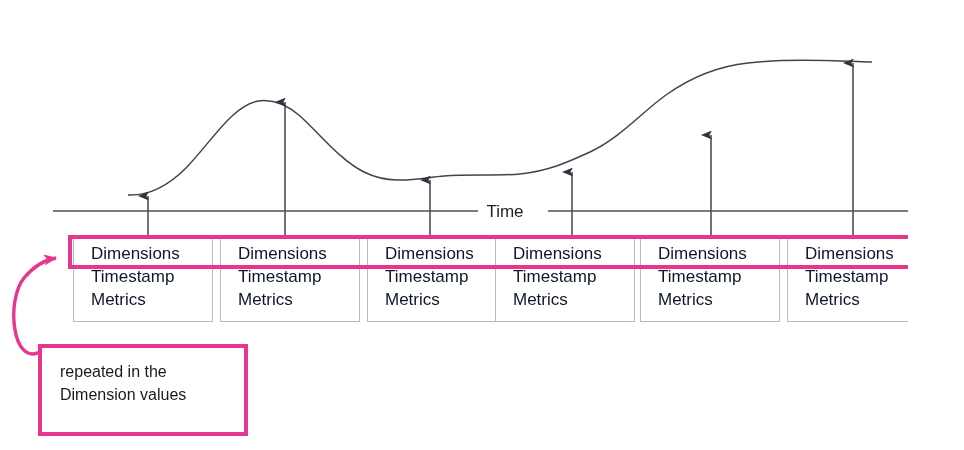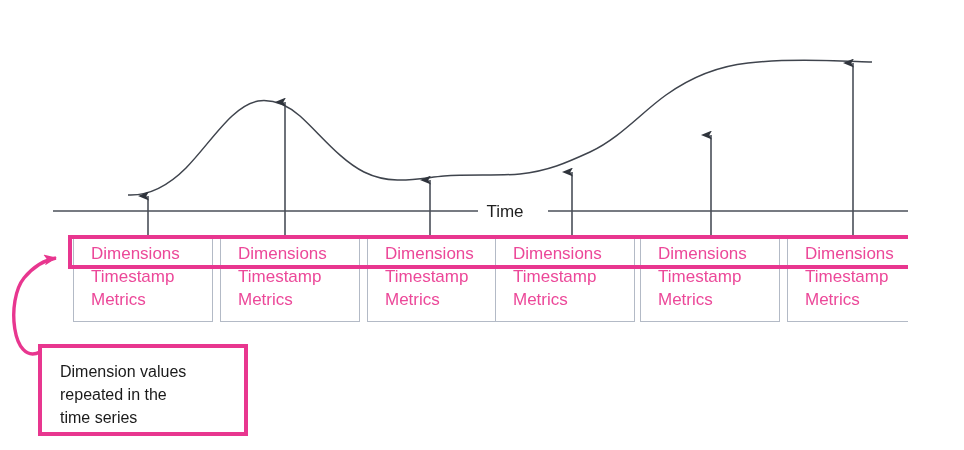--- a/index.html
+++ b/index.html
@@ -30,21 +30,21 @@
     fill: #1f1f1f;
   }
   .record-box {
     position: absolute;
     box-sizing: border-box;
     border: 1px solid #b3bac6;
     background: #ffffff;
     padding: 4px 0 6px 17px;
     font-size: 17px;
     line-height: 23px;
-    color: #ec4899;
+    color: #0f172a;
     font-family: "Liberation Sans", sans-serif;
     z-index: 2;
   }
   .record-line {
     white-space: nowrap;
   }
   #highlight-band {
     position: absolute;
     box-sizing: border-box;
     border: 4px solid #e8368f;
@@ -145,18 +145,17 @@
   <svg id="callout-connector" viewBox="0 0 964 450" xmlns="http://www.w3.org/2000/svg">
     <defs>
       <marker id="pink-arrow" markerWidth="13" markerHeight="11" refX="12" refY="5.5" orient="auto" markerUnits="userSpaceOnUse">
         <path d="M0,0 L13,5.5 L0,11 L3,5.5 Z" fill="#e8368f"></path>
       </marker>
     </defs>
     <path d="M40,352 C12,366 6,300 24,278 C34,266 44,260 56,258" fill="none" stroke="#e8368f" stroke-width="3.4" marker-end="url(#pink-arrow)"></path>
   </svg>
 
   <div id="callout-box" style="left:38px; top:344px; width:210px; height:92px;">
+    <div class="callout-line">repeated in the</div>
     <div class="callout-line">Dimension values</div>
-    <div class="callout-line">repeated in the</div>
-    <div class="callout-line">time series</div>
   </div>
 
 </div>
 
 </body></html>

